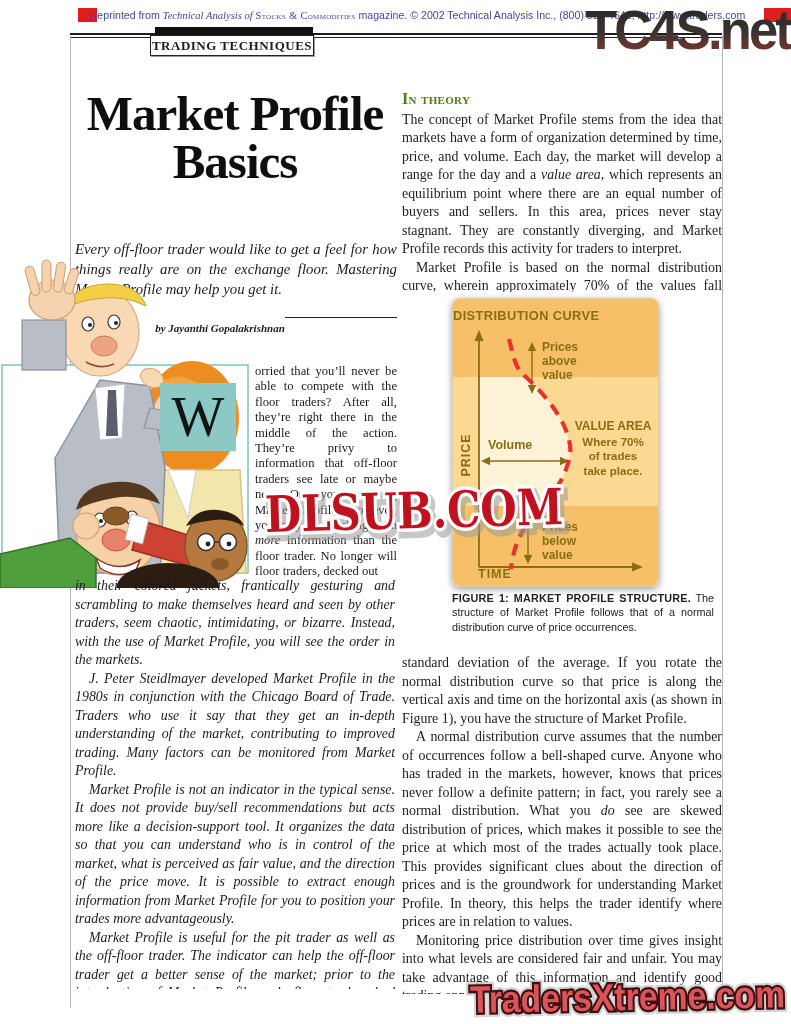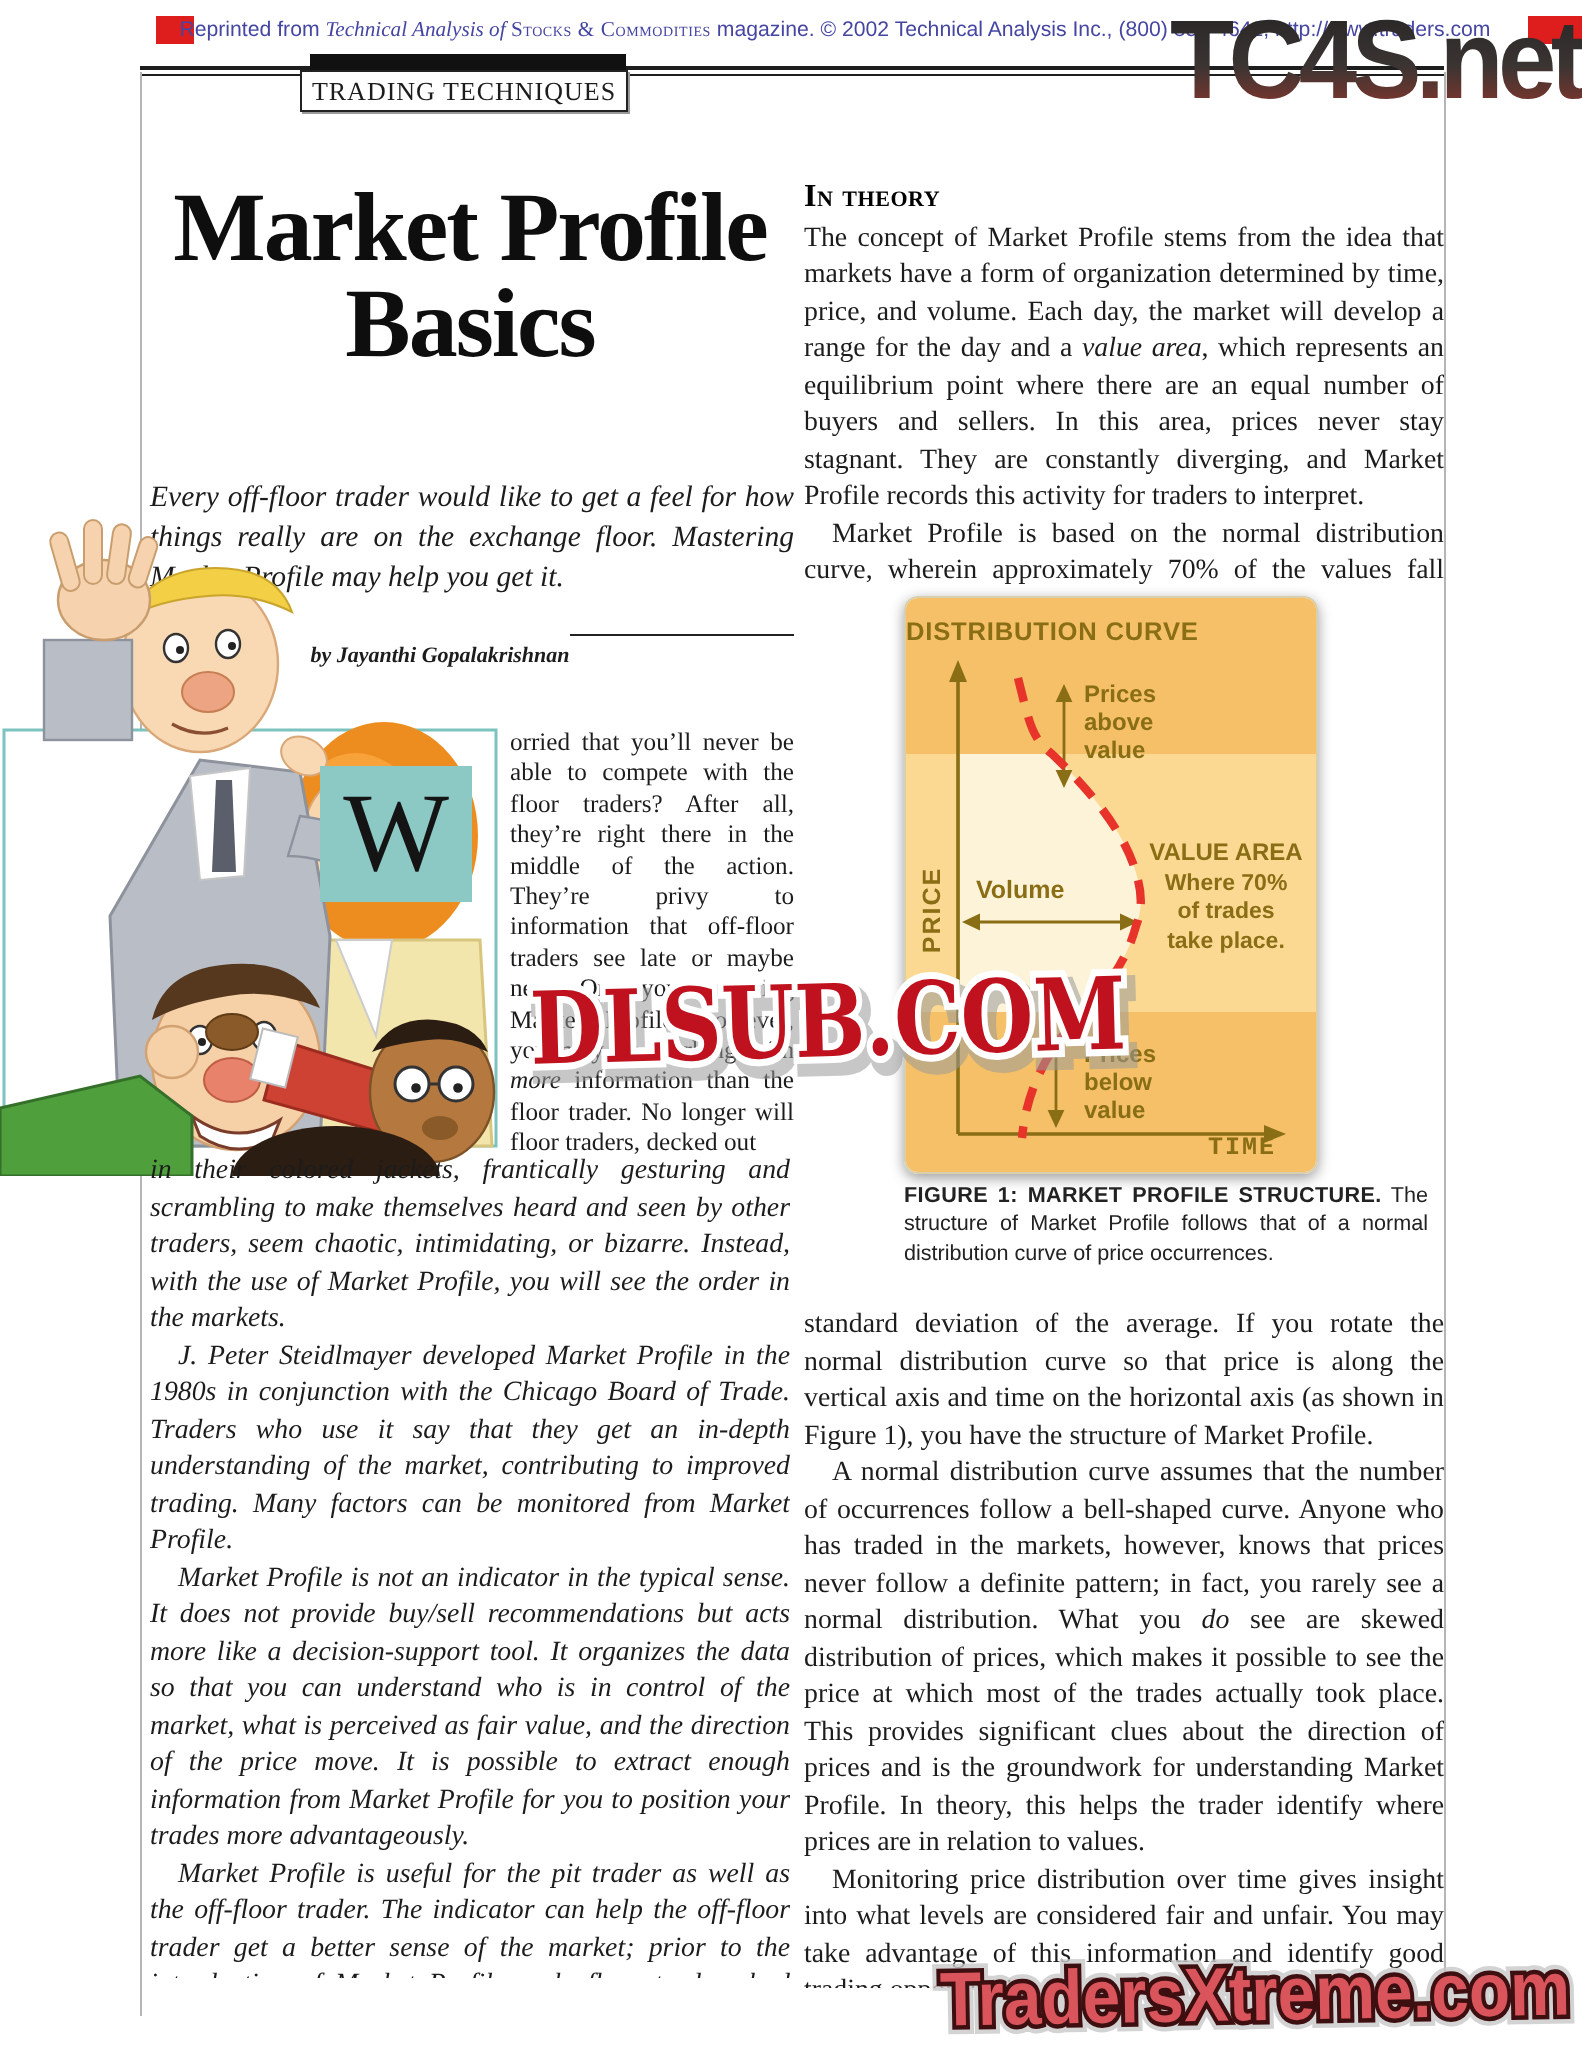--- a/index.html
+++ b/index.html
@@ -11,21 +11,21 @@
   .reprint .ital{font-family:"Liberation Serif",serif;font-style:italic;}
   .reprint .sc{font-family:"Liberation Serif",serif;font-variant:small-caps;letter-spacing:.3px;}
   .redmark{position:absolute;top:8px;height:14px;background:#de1d1d;}
   .redmark.left{left:78px;width:19px;}
   .redmark.right{left:764px;width:27px;}
   .double-rule{position:absolute;left:70px;top:33px;width:652px;height:2px;
                border-top:2px solid #1e1e1e;border-bottom:1px solid #1e1e1e;}
   .black-bar{position:absolute;left:155px;top:27px;width:158px;height:8px;background:#111;}
   .section-box{position:absolute;left:150px;top:35px;width:162px;height:19px;background:#fff;
                border:1px solid #222;box-shadow:1px 1px 0 #9a9a9a;display:flex;align-items:center;justify-content:center;
-               font-family:"Liberation Serif",serif;font-weight:normal;font-size:13px;letter-spacing:.5px;}
+               font-family:"Liberation Serif",serif;font-weight:bold;font-size:13px;letter-spacing:.5px;}
   .vrule{position:absolute;top:36px;width:1px;height:972px;background:#b5b5b5;}
   .vrule.left{left:70px;}
   .vrule.right{left:722px;}
   
   .title{position:absolute;left:73px;top:90px;width:324px;text-align:center;
          font-weight:bold;font-size:49px;line-height:.98;letter-spacing:-1px;color:#0e0e0e;}
   .deck{position:absolute;left:75px;top:239px;width:322px;font-style:italic;font-size:14.8px;
         line-height:1.36;text-align:justify;}
   .byline-rule{position:absolute;left:285px;top:317px;width:112px;height:1px;background:#222;}
   .byline{position:absolute;left:95px;top:322px;width:250px;text-align:center;
@@ -40,37 +40,37 @@
   
   .leftcol{position:absolute;left:75px;top:577px;width:320px;height:412px;overflow:hidden;
            font-size:13.9px;line-height:18.5px;text-align:justify;font-style:italic;}
   .rightcol-top{position:absolute;left:402px;top:90px;width:320px;height:202px;overflow:hidden;
                 font-size:13.9px;line-height:18.5px;text-align:justify;}
   .rightcol-bottom{position:absolute;left:402px;top:654px;width:320px;height:340px;overflow:hidden;
                    font-size:13.9px;line-height:18.5px;text-align:justify;}
   .bodycol p{margin:0;}
   .bodycol p.indent{text-indent:14px;}
   .sec-head{font-family:"Liberation Serif",serif;font-variant:small-caps;font-weight:bold;
-            font-size:16px;color:#000000;margin:0 0 2px 0;letter-spacing:.3px;}
+            font-size:16px;color:#4d7c0f;margin:0 0 2px 0;letter-spacing:.3px;}
   
   .figure{position:absolute;left:452px;top:298px;width:205px;height:287px;border-radius:7px;overflow:hidden;
           box-shadow:0 2px 7px rgba(0,0,0,.4);border:1px solid #d8cfae;}
   .band{position:absolute;left:0;width:205px;}
   .band.dark{background:#f5c067;}
   .band.light{background:#fbd993;}
   .fig-svg{position:absolute;left:0;top:0;}
   .figlabel{position:absolute;font-family:"Liberation Sans",sans-serif;font-weight:bold;color:#8a6e15;
             white-space:pre-line;}
   .fig-title{left:0;top:9px;width:205px;text-align:left;font-size:12.8px;letter-spacing:.4px;}
   .fig-above{left:89px;top:42px;font-size:12px;line-height:1.16;}
   .fig-volume{left:35px;top:139px;width:80px;text-align:left;font-size:12.5px;}
   .fig-valuearea{left:118px;top:120px;width:84px;text-align:center;font-size:12px;}
   .fig-valuearea-sub{left:118px;top:136px;width:84px;text-align:center;font-size:11.5px;line-height:1.25;}
   .fig-below{left:89px;top:222px;font-size:12px;line-height:1.16;}
-  .fig-time{left:25px;top:268px;width:160px;text-align:right;font-size:12.5px;letter-spacing:1px;font-family:Liberation Mono, monospace;}
+  .fig-time{left:25px;top:268px;width:160px;text-align:left;font-size:12.5px;letter-spacing:1px;}
   .fig-price{left:-17px;top:149px;width:60px;text-align:center;font-size:12.5px;letter-spacing:1px;
              transform:rotate(-90deg);}
   .caption{position:absolute;left:452px;top:591px;width:262px;font-family:"Liberation Sans",sans-serif;
            font-size:10.8px;line-height:1.32;color:#222;text-align:justify;}
   .caption b{letter-spacing:.2px;}
   
   .wm{position:absolute;z-index:10;pointer-events:none;}
   .wm-top{left:580px;top:-3px;}
   .wm-mid{left:255px;top:468px;transform:rotate(-1.5deg);}
   .wm-bot{left:462px;top:972px;transform:rotate(-1deg);}

